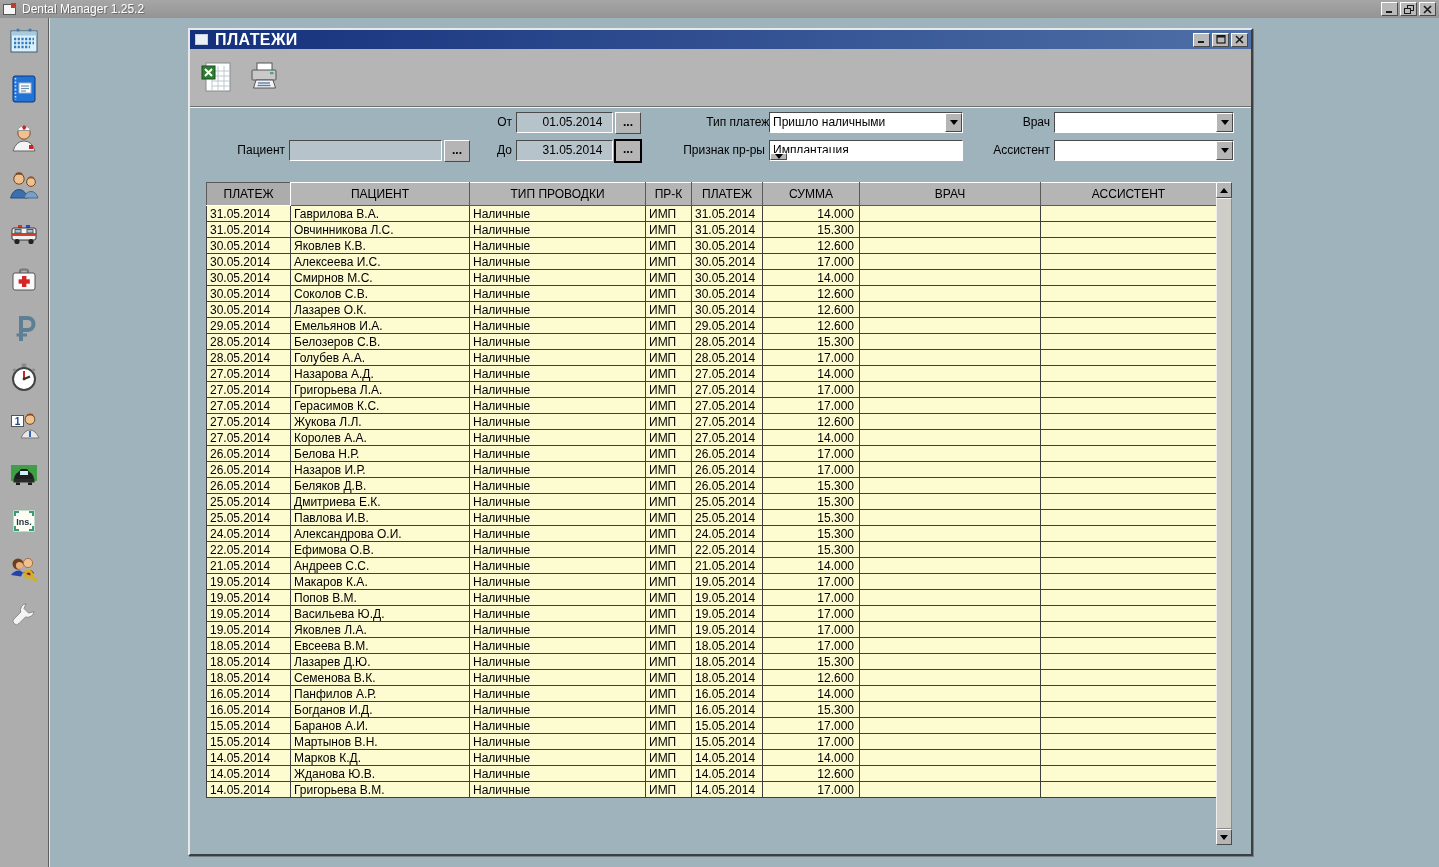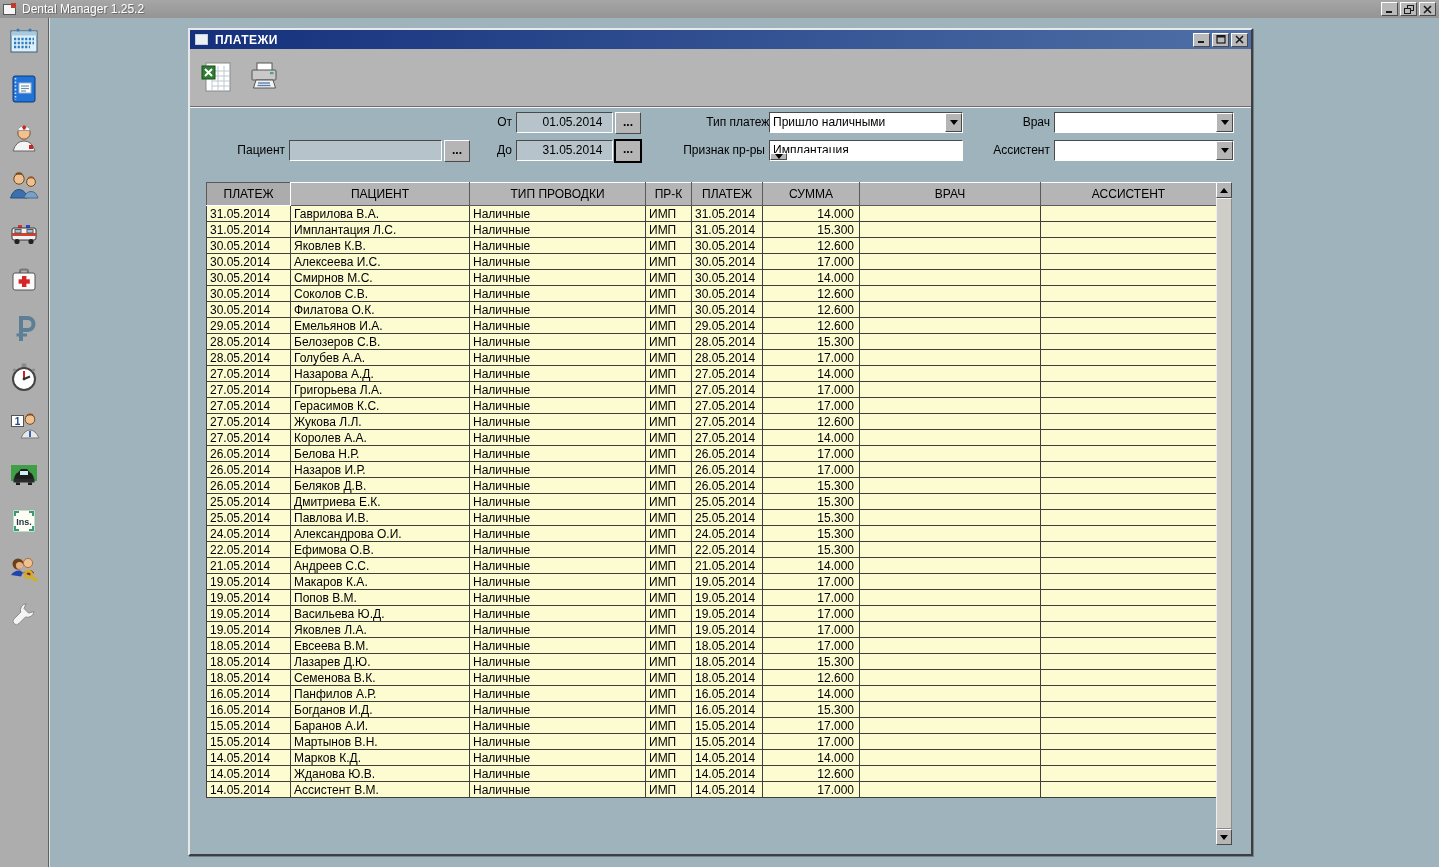--- a/index.html
+++ b/index.html
@@ -24,21 +24,21 @@
     padding-top:6px; }
   .sidebar::after { content:""; position:absolute; right:-2px; top:0; bottom:0; width:1px; background:#DDE4E7;}
   .sicon { width:36px; height:34px; margin-bottom:14px; display:flex; align-items:center; justify-content:center; }
 
   
   .win { position:absolute; left:188px; top:28px; width:1065px; height:828px; background:#9FB3BD;
     border:2px solid; border-color:#E8E8E8 #3E3E3E #3E3E3E #E8E8E8; box-shadow:1px 1px 0 #708088; }
   .win-titlebar { height:19px; background:linear-gradient(to right,#14307C,#4E6FA6);
     display:flex; align-items:center; padding:0 3px; }
   .win-ticon { width:13px; height:11px; background:#EAF0F4; border:1px solid #C3D2DC; margin-left:2px; }
-  .win-title { color:#fff; font-weight:bold; font-size:12px; margin-left:7px; flex:1; letter-spacing:.4px; }
+  .win-title { color:#fff; font-weight:bold; font-size:16px; margin-left:7px; flex:1; letter-spacing:.4px; }
 
   .toolbar { height:57px; background:#B5B5B5; position:relative; }
   .tbtn { position:absolute; top:9px; width:38px; height:38px; display:flex; align-items:center; justify-content:center; }
   .tbtn.xl { left:7px; }
   .tbtn.pr { left:55px; }
   .tool-divider { height:2px; border-top:1px solid #6E6E6E; border-bottom:1px solid #F2F2F2; }
 
   
   .filters { position:relative; height:73px; background:#9FB3BD; font-size:12px; }
   .flabel { position:absolute; height:21px; line-height:21px; text-align:right; color:#000; white-space:nowrap; }
@@ -352,21 +352,21 @@
             <td>Гаврилова В.А.</td>
             <td>Наличные</td>
             <td>ИМП</td>
             <td>31.05.2014</td>
             <td class="num">14.000</td>
             <td></td>
             <td></td>
           </tr>
           <tr>
             <td>31.05.2014</td>
-            <td>Имплантация Л.С.</td>
+            <td>Овчинникова Л.С.</td>
             <td>Наличные</td>
             <td>ИМП</td>
             <td>31.05.2014</td>
             <td class="num">15.300</td>
             <td></td>
             <td></td>
           </tr>
           <tr>
             <td>30.05.2014</td>
             <td>Яковлев К.В.</td>
@@ -402,21 +402,21 @@
             <td>Соколов С.В.</td>
             <td>Наличные</td>
             <td>ИМП</td>
             <td>30.05.2014</td>
             <td class="num">12.600</td>
             <td></td>
             <td></td>
           </tr>
           <tr>
             <td>30.05.2014</td>
-            <td>Филатова О.К.</td>
+            <td>Лазарев О.К.</td>
             <td>Наличные</td>
             <td>ИМП</td>
             <td>30.05.2014</td>
             <td class="num">12.600</td>
             <td></td>
             <td></td>
           </tr>
           <tr>
             <td>29.05.2014</td>
             <td>Емельянов И.А.</td>
@@ -702,21 +702,21 @@
             <td>Жданова Ю.В.</td>
             <td>Наличные</td>
             <td>ИМП</td>
             <td>14.05.2014</td>
             <td class="num">12.600</td>
             <td></td>
             <td></td>
           </tr>
           <tr>
             <td>14.05.2014</td>
-            <td>Ассистент В.М.</td>
+            <td>Григорьева В.М.</td>
             <td>Наличные</td>
             <td>ИМП</td>
             <td>14.05.2014</td>
             <td class="num">17.000</td>
             <td></td>
             <td></td>
           </tr>
         </tbody>
     </table>
     <div class="vscroll">

